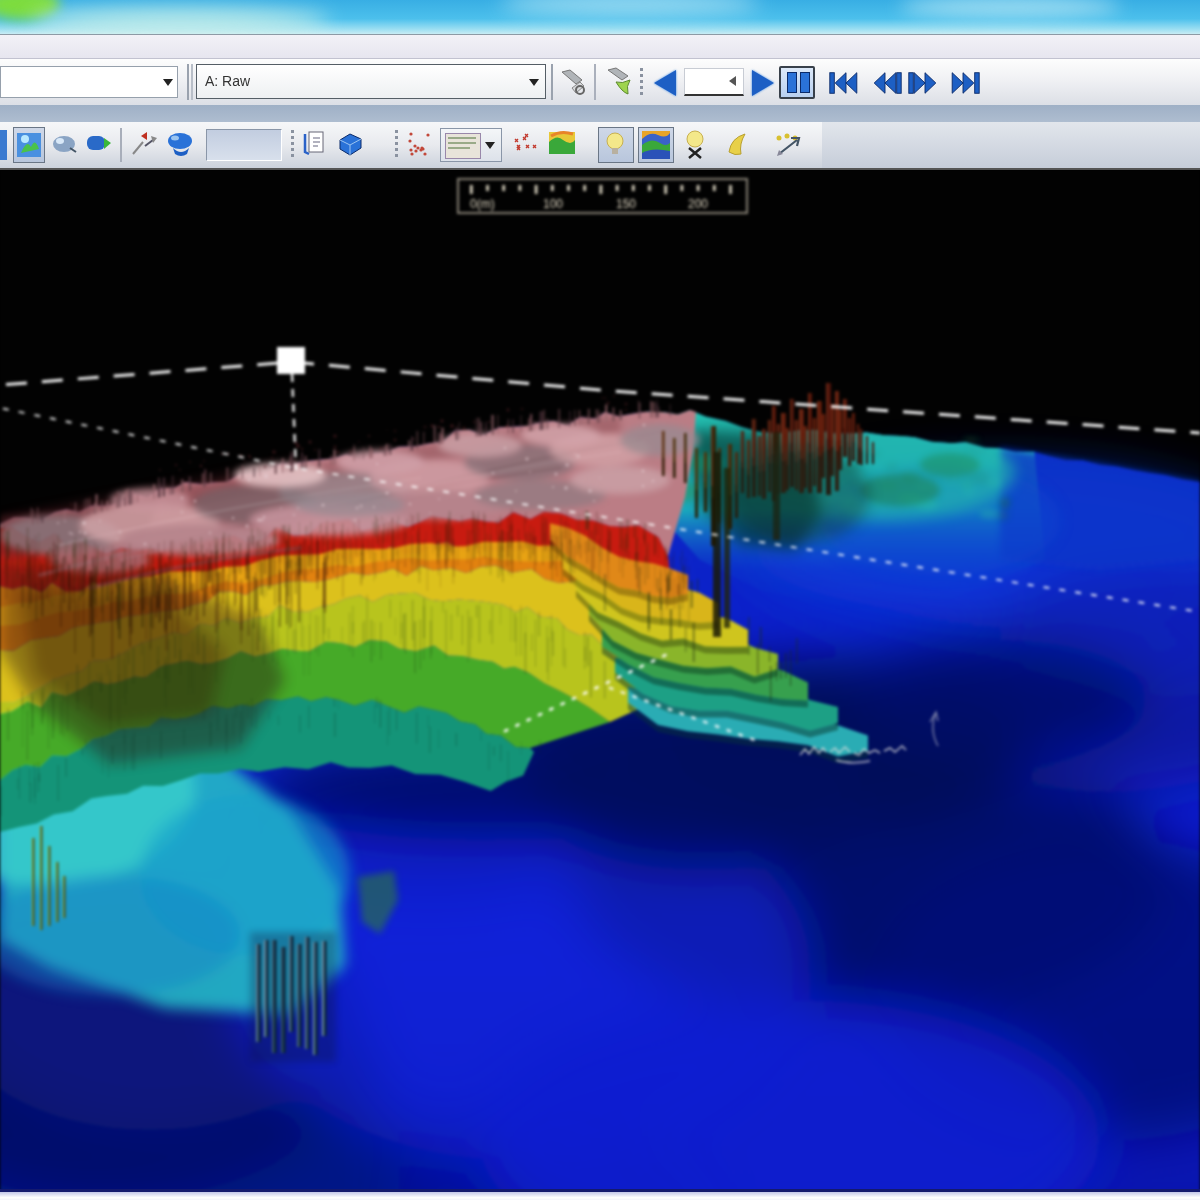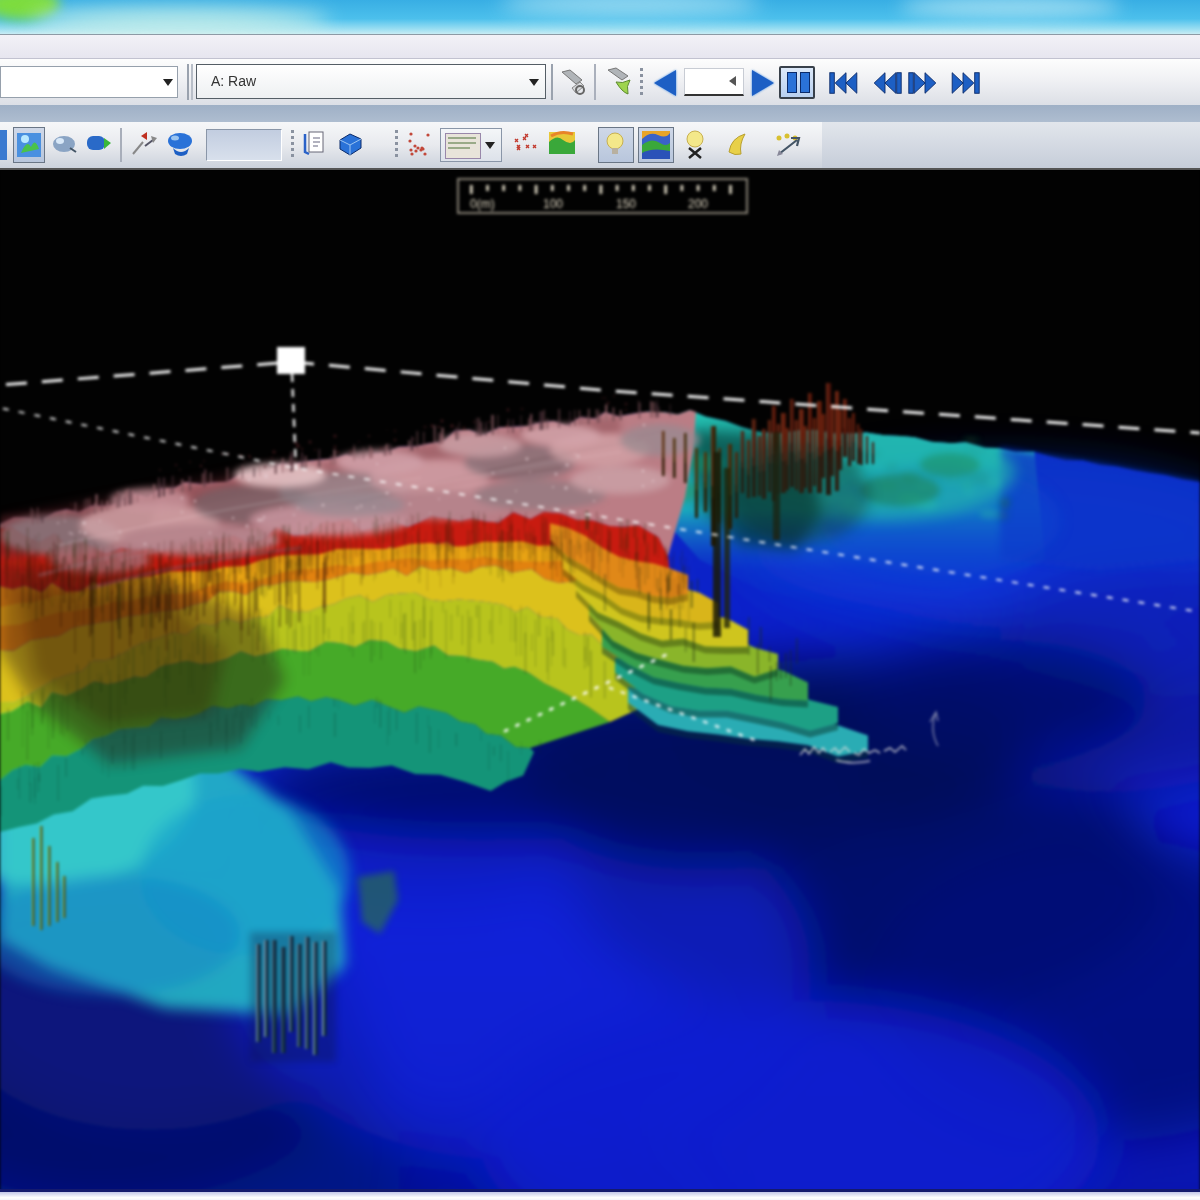--- a/index.html
+++ b/index.html
@@ -1475,21 +1475,21 @@
 <div style="position:absolute;left:30px;top:8px;width:300px;height:26px;background:#d8f4e8;border-radius:50%;filter:blur(10px);opacity:.8"></div>
 <div style="position:absolute;left:500px;top:-8px;width:260px;height:24px;background:#aee4f4;border-radius:50%;filter:blur(10px);opacity:.8"></div>
 <div style="position:absolute;left:900px;top:-4px;width:220px;height:22px;background:#c2ecf6;border-radius:50%;filter:blur(9px);opacity:.7"></div>
 </div>
 <div style="position:absolute;left:0;top:34px;width:1200px;height:25px;background:linear-gradient(180deg,#f2f1f7,#e7e6ef);border-top:1px solid #8d9aa5;border-bottom:1px solid #c2c2d0;box-sizing:border-box"></div>
 <div style="position:absolute;left:0;top:59px;width:1200px;height:46px;background:linear-gradient(180deg,#fdfdfd 0%,#f0f1f4 45%,#dcdfe6 100%)"></div>
 <div style="position:absolute;left:0px;top:66px;width:178px;height:32px;background:#fff;border:1px solid #96a0ac;box-sizing:border-box"></div>
 <div style="position:absolute;left:163px;top:79px;width:0;height:0;border-left:5px solid transparent;border-right:5px solid transparent;border-top:7px solid #222"></div>
 <div style="position:absolute;left:187px;top:64px;width:2px;height:36px;background:#9aa2ae"></div>
 <div style="position:absolute;left:191px;top:64px;width:2px;height:36px;background:#b8bec8"></div>
-<div style="position:absolute;left:196px;top:64px;width:350px;height:35px;background:linear-gradient(180deg,#fff,#eef0f2);border:1px solid #555e66;font:14px 'Liberation Sans',sans-serif;color:#333;padding:8px 0 0 14px;box-sizing:border-box">A: Raw</div>
+<div style="position:absolute;left:196px;top:64px;width:350px;height:35px;background:linear-gradient(180deg,#fff,#eef0f2);border:1px solid #555e66;font:14px 'Liberation Sans',sans-serif;color:#333;padding:8px 0 0 8px;box-sizing:border-box">A: Raw</div>
 <div style="position:absolute;left:529px;top:79px;width:0;height:0;border-left:5px solid transparent;border-right:5px solid transparent;border-top:7px solid #222"></div>
 <div style="position:absolute;left:551px;top:64px;width:2px;height:36px;background:#9aa2ae"></div>
 <svg style="position:absolute;left:556px;top:66px" width="34" height="32" viewBox="0 0 34 32">
 <path d="M6 6 L20 18 L26 14 L14 4 Z" fill="#b0b4b8" stroke="#777" stroke-width="1"></path>
 <path d="M16 22 l8 -6 l4 4 l-8 7 Z" fill="#d8dadd" stroke="#888"></path>
 <circle cx="24" cy="24" r="4" fill="none" stroke="#666" stroke-width="2"></circle>
       </svg>
 <div style="position:absolute;left:594px;top:64px;width:2px;height:36px;background:#aab0bc"></div>
 <svg style="position:absolute;left:602px;top:66px" width="34" height="32" viewBox="0 0 34 32">
 <path d="M6 4 L20 14 L26 10 L14 2 Z" fill="#b0b4b8" stroke="#777" stroke-width="1"></path>

